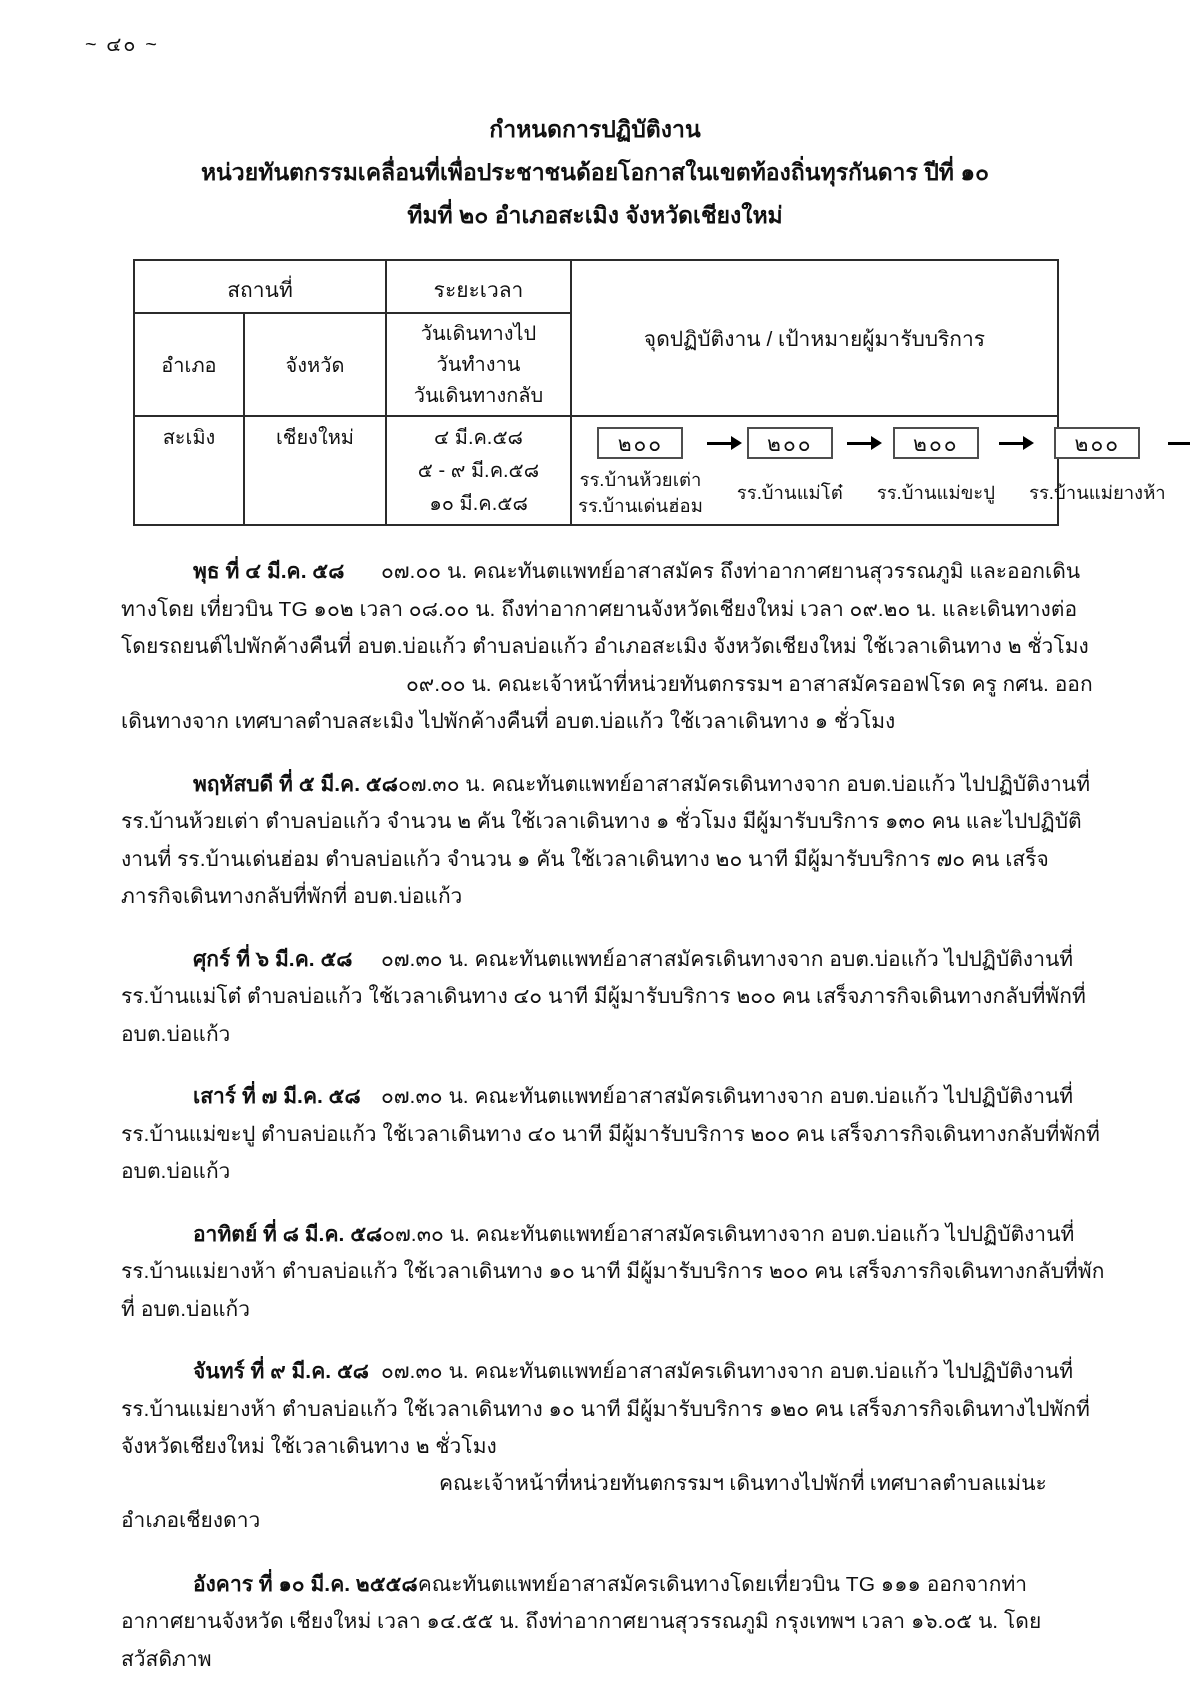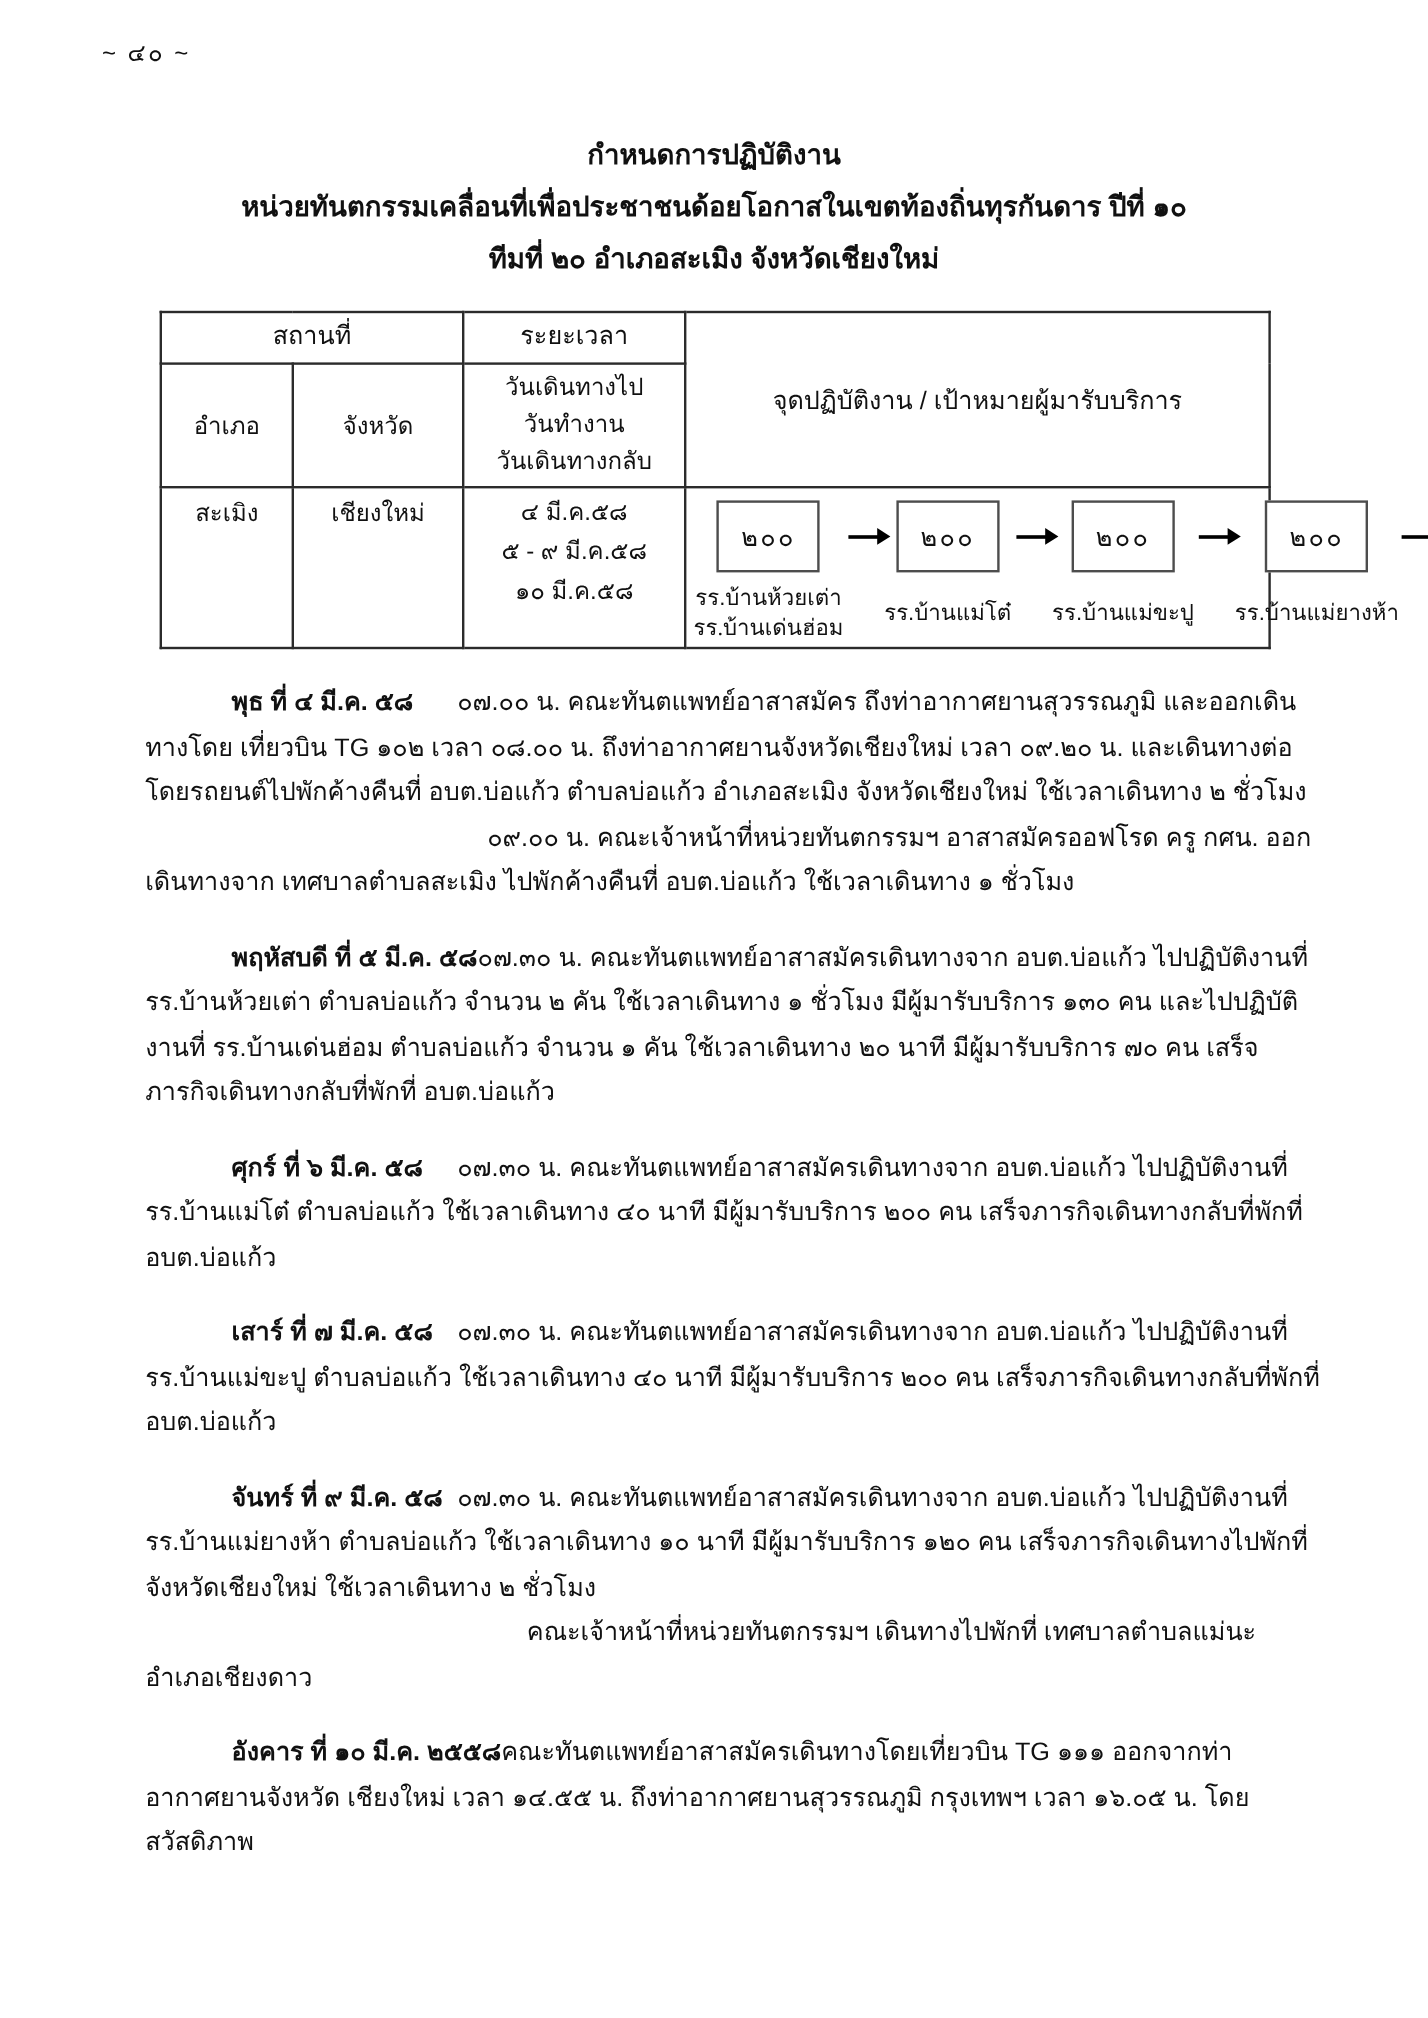--- a/index.html
+++ b/index.html
@@ -8,27 +8,27 @@
     width:1190px; height:1682px; margin:0 auto; background:#ffffff;
     font-family:"Liberation Sans","DejaVu Sans",sans-serif;
     color:#111; position:relative; overflow:hidden;
   }
   .content { padding:28px 85px 0 85px; }
   .page-number { font-size:20px; letter-spacing:2px; }
   .title-block { margin-top:48px; text-align:center; font-weight:bold; font-size:23px; line-height:43px; }
   
   .sched-table { border-collapse:collapse; margin-top:22px; width:924px; margin-left:48px; table-layout:fixed; }
   .sched-table th, .sched-table td { border:2px solid #2b2b2b; font-weight:normal; font-size:20px; text-align:center; vertical-align:top; padding:4px 2px; }
-  .sched-table .group-head { font-size:21px; padding:2px 0 6px 0; }
+  .sched-table .group-head { font-size:21px; padding:12px 0 6px 0; }
   .sub-lines div { line-height:31px; }
   .date-lines div { line-height:33px; }
   .cell-top { padding-top:10px; }
   
   .flow { display:grid; grid-template-columns:1fr 34px 1fr 34px 1fr 34px 1fr 30px 1fr; align-items:center; padding:10px 6px 2px 6px; }
-  .flow-box { width:86px; height:60px; border:2px solid #4d4d4d; display:flex; align-items:center; justify-content:center; font-size:21px; letter-spacing:2px; margin:0 auto; grid-row:1; background:#fff; }
+  .flow-box { width:86px; height:32px; border:2px solid #4d4d4d; display:flex; align-items:center; justify-content:center; font-size:21px; letter-spacing:2px; margin:0 auto; grid-row:1; background:#fff; }
   .flow-arrow { grid-row:1; display:flex; align-items:center; justify-content:center; }
   .arrow-shape { position:relative; width:26px; height:3px; background:#000; }
   .arrow-shape::after { content:""; position:absolute; right:-9px; top:-6px; border-left:11px solid #000; border-top:7.5px solid transparent; border-bottom:7.5px solid transparent; }
   .flow-label { grid-row:2; font-size:18.5px; line-height:26px; text-align:center; padding-top:8px; white-space:nowrap; }
   .flow-label .second { text-align:left;font-family:Liberation Serif, serif; }
   
   .schedule { margin-top:26px; font-size:21px; line-height:37.5px;margin-left:36px; }
   .para { text-indent:72px; margin-top:25px; }
   .day { font-weight:bold; display:inline-block; min-width:188px; text-indent:0; vertical-align:top; }
   .para-extra-indent { text-indent:285px; }
@@ -129,20 +129,23 @@
       </div>
 
       <div class="para">
         <span class="day">ศุกร์ ที่ ๖ มี.ค. ๕๘</span><span>๐๗.๓๐ น. คณะทันตแพทย์อาสาสมัครเดินทางจาก อบต.บ่อแก้ว ไปปฏิบัติงานที่ รร.บ้านแม่โต๋ ตำบลบ่อแก้ว ใช้เวลาเดินทาง ๔๐ นาที มีผู้มารับบริการ ๒๐๐ คน เสร็จภารกิจเดินทางกลับที่พักที่ อบต.บ่อแก้ว</span>
       </div>
 
       <div class="para">
         <span class="day">เสาร์ ที่ ๗ มี.ค. ๕๘</span><span>๐๗.๓๐ น. คณะทันตแพทย์อาสาสมัครเดินทางจาก อบต.บ่อแก้ว  ไปปฏิบัติงานที่ รร.บ้านแม่ขะปู ตำบลบ่อแก้ว ใช้เวลาเดินทาง ๔๐ นาที มีผู้มารับบริการ ๒๐๐ คน เสร็จภารกิจเดินทางกลับที่พักที่ อบต.บ่อแก้ว</span>
       </div>
 
+      <div class="para">
+        <span class="day">อาทิตย์ ที่ ๘ มี.ค. ๕๘</span><span>๐๗.๓๐ น. คณะทันตแพทย์อาสาสมัครเดินทางจาก อบต.บ่อแก้ว ไปปฏิบัติงานที่ รร.บ้านแม่ยางห้า ตำบลบ่อแก้ว ใช้เวลาเดินทาง ๑๐ นาที มีผู้มารับบริการ ๒๐๐ คน เสร็จภารกิจเดินทางกลับที่พักที่ อบต.บ่อแก้ว</span>
+      </div>
 
       <div class="para">
         <span class="day">จันทร์ ที่ ๙ มี.ค. ๕๘</span><span>๐๗.๓๐ น. คณะทันตแพทย์อาสาสมัครเดินทางจาก อบต.บ่อแก้ว ไปปฏิบัติงานที่ รร.บ้านแม่ยางห้า ตำบลบ่อแก้ว ใช้เวลาเดินทาง ๑๐ นาที  มีผู้มารับบริการ ๑๒๐ คน เสร็จภารกิจเดินทางไปพักที่จังหวัดเชียงใหม่ ใช้เวลาเดินทาง ๒ ชั่วโมง</span>
       </div>
       <div class="para-extra-center">คณะเจ้าหน้าที่หน่วยทันตกรรมฯ เดินทางไปพักที่ เทศบาลตำบลแม่นะ อำเภอเชียงดาว</div>
 
       <div class="para">
         <span class="day">อังคาร ที่ ๑๐ มี.ค. ๒๕๕๘</span><span>คณะทันตแพทย์อาสาสมัครเดินทางโดยเที่ยวบิน TG ๑๑๑ ออกจากท่าอากาศยานจังหวัด เชียงใหม่ เวลา ๑๔.๕๕ น. ถึงท่าอากาศยานสุวรรณภูมิ กรุงเทพฯ เวลา ๑๖.๐๕ น. โดยสวัสดิภาพ</span>
       </div>
 

